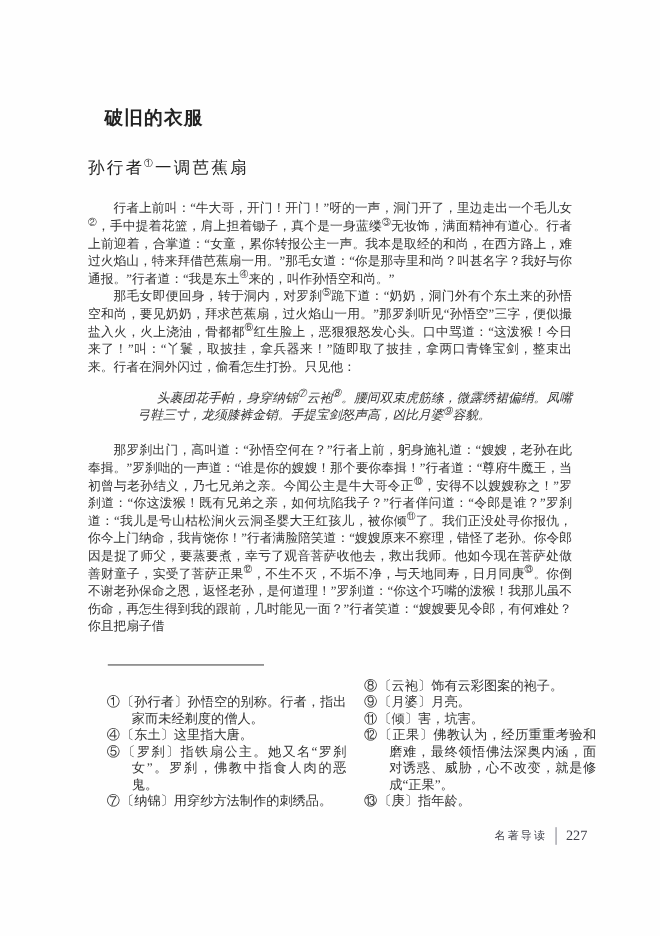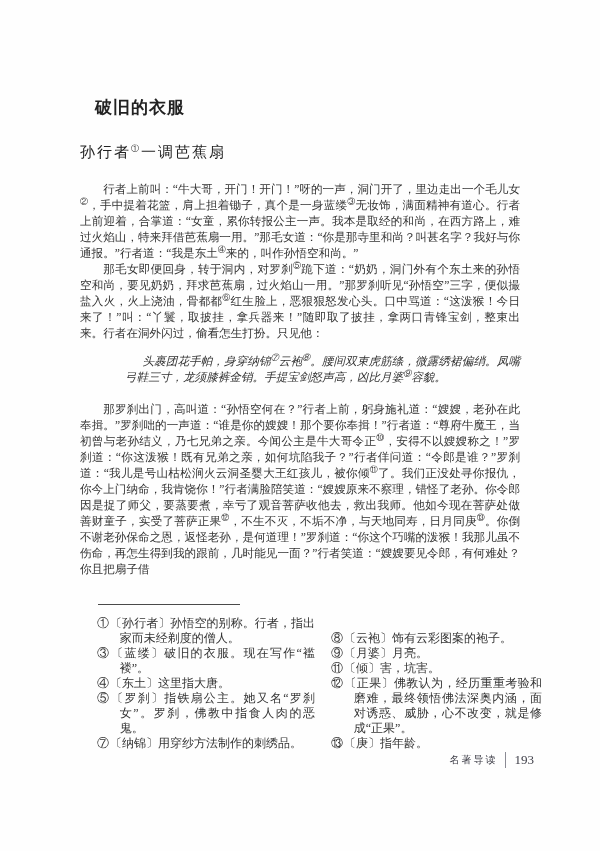--- a/index.html
+++ b/index.html
@@ -110,33 +110,32 @@
       <p class="prose">那毛女即便回身，转于洞内，对罗刹<sup>⑤</sup>跪下道：“奶奶，洞门外有个东土来的孙悟空和尚，要见奶奶，拜求芭蕉扇，过火焰山一用。”那罗刹听见“孙悟空”三字，便似撮盐入火，火上浇油，骨都都<sup>⑥</sup>红生脸上，恶狠狠怒发心头。口中骂道：“这泼猴！今日来了！”叫：“丫鬟，取披挂，拿兵器来！”随即取了披挂，拿两口青锋宝剑，整束出来。行者在洞外闪过，偷看怎生打扮。只见他：</p>
       <p class="verse">头裹团花手帕，身穿纳锦<sup>⑦</sup>云袍<sup>⑧</sup>。腰间双束虎筋绦，微露绣裙偏绡。凤嘴弓鞋三寸，龙须膝裤金销。手提宝剑怒声高，凶比月婆<sup>⑨</sup>容貌。</p>
       <p class="prose">那罗刹出门，高叫道：“孙悟空何在？”行者上前，躬身施礼道：“嫂嫂，老孙在此奉揖。”罗刹咄的一声道：“谁是你的嫂嫂！那个要你奉揖！”行者道：“尊府牛魔王，当初曾与老孙结义，乃七兄弟之亲。今闻公主是牛大哥令正<sup>⑩</sup>，安得不以嫂嫂称之！”罗刹道：“你这泼猴！既有兄弟之亲，如何坑陷我子？”行者佯问道：“令郎是谁？”罗刹道：“我儿是号山枯松涧火云洞圣婴大王红孩儿，被你倾<sup>⑪</sup>了。我们正没处寻你报仇，你今上门纳命，我肯饶你！”行者满脸陪笑道：“嫂嫂原来不察理，错怪了老孙。你令郎因是捉了师父，要蒸要煮，幸亏了观音菩萨收他去，救出我师。他如今现在菩萨处做善财童子，实受了菩萨正果<sup>⑫</sup>，不生不灭，不垢不净，与天地同寿，日月同庚<sup>⑬</sup>。你倒不谢老孙保命之恩，返怪老孙，是何道理！”罗刹道：“你这个巧嘴的泼猴！我那儿虽不伤命，再怎生得到我的跟前，几时能见一面？”行者笑道：“嫂嫂要见令郎，有何难处？你且把扇子借</p>
     </div>
 
   <hr class="footnote-separator">
 
   <div class="footnotes">
     <div class="fn-col fn-col-left">
         <div class="footnote"><span class="fn-marker">①</span>〔孙行者〕孙悟空的别称。行者，指出家而未经剃度的僧人。</div>
-        <div class="footnote"><span class="fn-marker">③</span>〔蓝缕〕破旧的衣服。现在写作“褴褛”。</div>
         <div class="footnote"><span class="fn-marker">④</span>〔东土〕这里指大唐。</div>
         <div class="footnote"><span class="fn-marker">⑤</span>〔罗刹〕指铁扇公主。她又名“罗刹女”。罗刹，佛教中指食人肉的恶鬼。</div>
         <div class="footnote"><span class="fn-marker">⑦</span>〔纳锦〕用穿纱方法制作的刺绣品。</div>
       </div>
     <div class="fn-col">
         <div class="footnote"><span class="fn-marker">⑧</span>〔云袍〕饰有云彩图案的袍子。</div>
         <div class="footnote"><span class="fn-marker">⑨</span>〔月婆〕月亮。</div>
         <div class="footnote"><span class="fn-marker">⑪</span>〔倾〕害，坑害。</div>
         <div class="footnote"><span class="fn-marker">⑫</span>〔正果〕佛教认为，经历重重考验和磨难，最终领悟佛法深奥内涵，面对诱惑、威胁，心不改变，就是修成“正果”。</div>
         <div class="footnote"><span class="fn-marker">⑬</span>〔庚〕指年龄。</div>
       </div>
   </div>
 
   <div class="page-footer">
     <span class="footer-book">名著导读</span>
     <span class="footer-divider"></span>
-    <span class="footer-page">193</span>
+    <span class="footer-page">227</span>
   </div>
 
 </div>
 
 </body></html>

